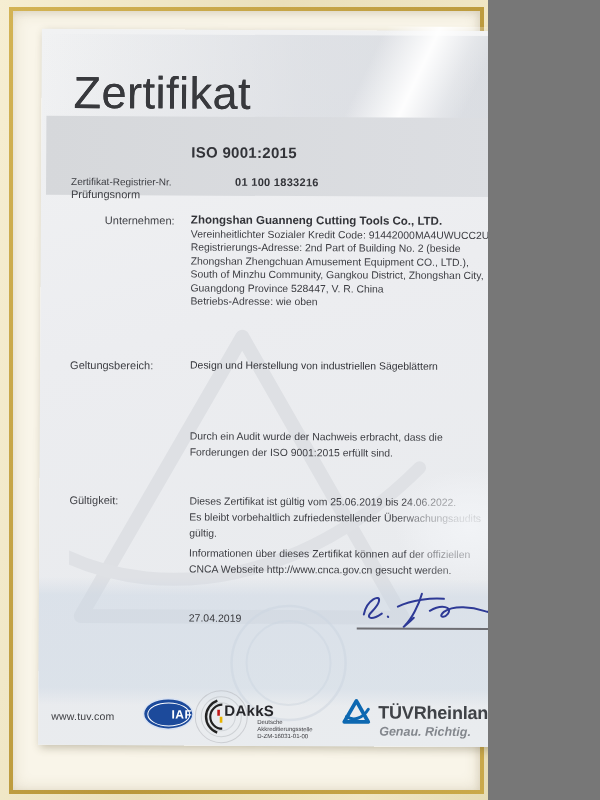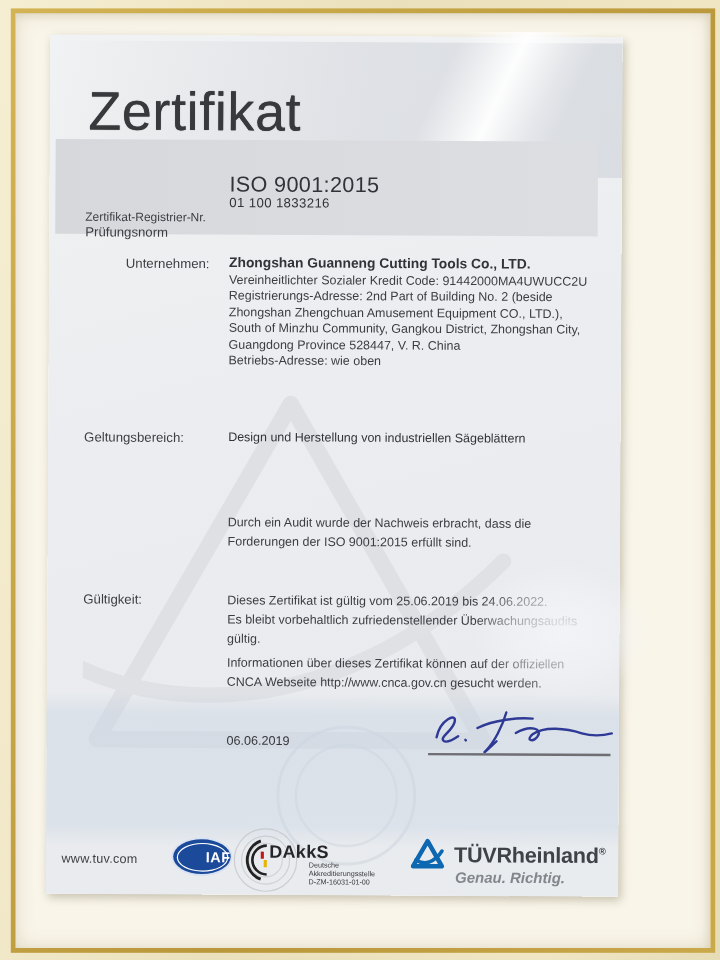--- a/index.html
+++ b/index.html
@@ -1,16 +1,16 @@
 <!DOCTYPE html>
 <html><head>
 <meta charset="utf-8">
 <style>
   html,body{margin:0;padding:0;background:#777;}
-  #shot{position:relative;width:600px;height:800px;overflow:hidden;
+  #shot{position:relative;width:488px;height:800px;overflow:hidden;
         font-family:"Liberation Sans",sans-serif;-webkit-font-smoothing:antialiased;}
   .abs{position:absolute;}
   
   .frame{inset:0;background:linear-gradient(100deg,#f6eed2 0%,#eae0bb 45%,#f0e6c4 80%,#e6dcb6 100%);}
   .frame-gold{top:7px;left:9px;right:4px;bottom:6px;background:linear-gradient(120deg,#d3b354,#b9973a 60%,#caa94a);}
   .mat{top:11px;left:13px;right:8px;bottom:10px;background:#f9f5e9;
        box-shadow:inset 0 0 16px rgba(120,100,50,.18), inset -2px 2px 6px rgba(120,105,60,.12);}
   .paper{left:40px;top:30px;width:477px;height:716px;transform:rotate(.3deg);
          background:linear-gradient(165deg,#f1f2f3 0%,#ecedf0 40%,#e9ebee 75%,#e9ecef 100%);
          box-shadow:2px 3px 8px rgba(90,80,50,.32);}
@@ -22,22 +22,22 @@
   .blue-band{left:0;top:548px;width:100%;height:128px;
      background:linear-gradient(to bottom,transparent 0%,rgba(201,213,227,.45) 14%,rgba(203,215,228,.45) 86%,transparent 100%);}
   .glare-validity{left:355px;top:438px;width:150px;height:115px;
      background:radial-gradient(closest-side,rgba(242,244,247,.95),rgba(242,244,247,.5) 60%,transparent);}
   
   .title{left:32px;top:41px;font-size:45px;line-height:1;color:#38393d;letter-spacing:.5px;
          text-shadow:0 0 .6px #3a3b3f;}
   .band{left:5px;top:87px;width:452px;height:79px;background:linear-gradient(to right,#d6d8db,#dcdee2);}
   .lbl{left:30px;font-size:11px;color:#3d3e43;}
   .val{left:150px;color:#323338;}
-  .norm-val{top:114px;font-size:18px;font-weight:normal;letter-spacing:.3px;}
-  .reg-val{top:134px;font-size:11px;font-weight:normal;letter-spacing:.3px;}
+  .norm-val{top:114px;font-size:15px;font-weight:bold;letter-spacing:.3px;}
+  .reg-val{top:146px;font-size:11px;font-weight:bold;letter-spacing:.3px;margin-left:44px;}
   .body-lines div{font-size:10.4px;line-height:13.4px;color:#3c3d42;white-space:nowrap;}
   .company-name{top:184px;font-size:11.5px;font-weight:bold;white-space:nowrap;}
   .para div{font-size:10.4px;line-height:16px;color:#3c3d42;white-space:nowrap;}
   .scope-val{top:330px;font-size:10.4px;white-space:nowrap;}
   .date{left:150px;top:582px;font-size:10.5px;color:#37383c;}
   .sigline{left:318px;top:597px;width:152px;height:1.5px;background:#6e6e73;}
   .issuer{left:300px;top:603px;width:180px;text-align:center;font-size:8px;line-height:10.5px;color:#46474c;}
   
   .website{left:13px;top:681px;font-size:10.5px;color:#3d3e42;letter-spacing:.2px;}
   .iaf{left:106px;top:670px;width:48px;height:29px;border-radius:50%;background:#1c4a9b;
@@ -108,21 +108,21 @@
       <div>gültig.</div>
     </div>
 
     <div class="abs val para" style="top:516px;">
       <div>Informationen über dieses Zertifikat können auf der offiziellen</div>
       <div>CNCA Webseite http://www.cnca.gov.cn gesucht werden.</div>
     </div>
 
     <div class="abs glare-validity"></div>
 
-    <div class="abs date">06.06.2019</div>
+    <div class="abs date">27.04.2019</div>
     <svg class="abs" style="left:315px;top:556px;" width="165" height="44" viewBox="0 0 165 44">
       <g fill="none" stroke="#2e3a96" stroke-width="2" stroke-linecap="round">
         <path d="M10,28 C13,13 27,7 25,15 C23,23 12,28 16,31 C19,33 25,29 28,27"></path>
         <path d="M34,30 l0.4,0.4"></path>
         <path d="M44,20 C58,13 78,11 90,12"></path>
         <path d="M68,7 C65,18 58,32 51,39 C47,43 55,36 60,31"></path>
         <path d="M76,24 C88,17 99,20 94,27 C90,32 84,30 90,25 C100,18 118,20 131,24 C138,26 148,26 156,24"></path>
       </g>
     </svg>
     <div class="abs sigline"></div>

